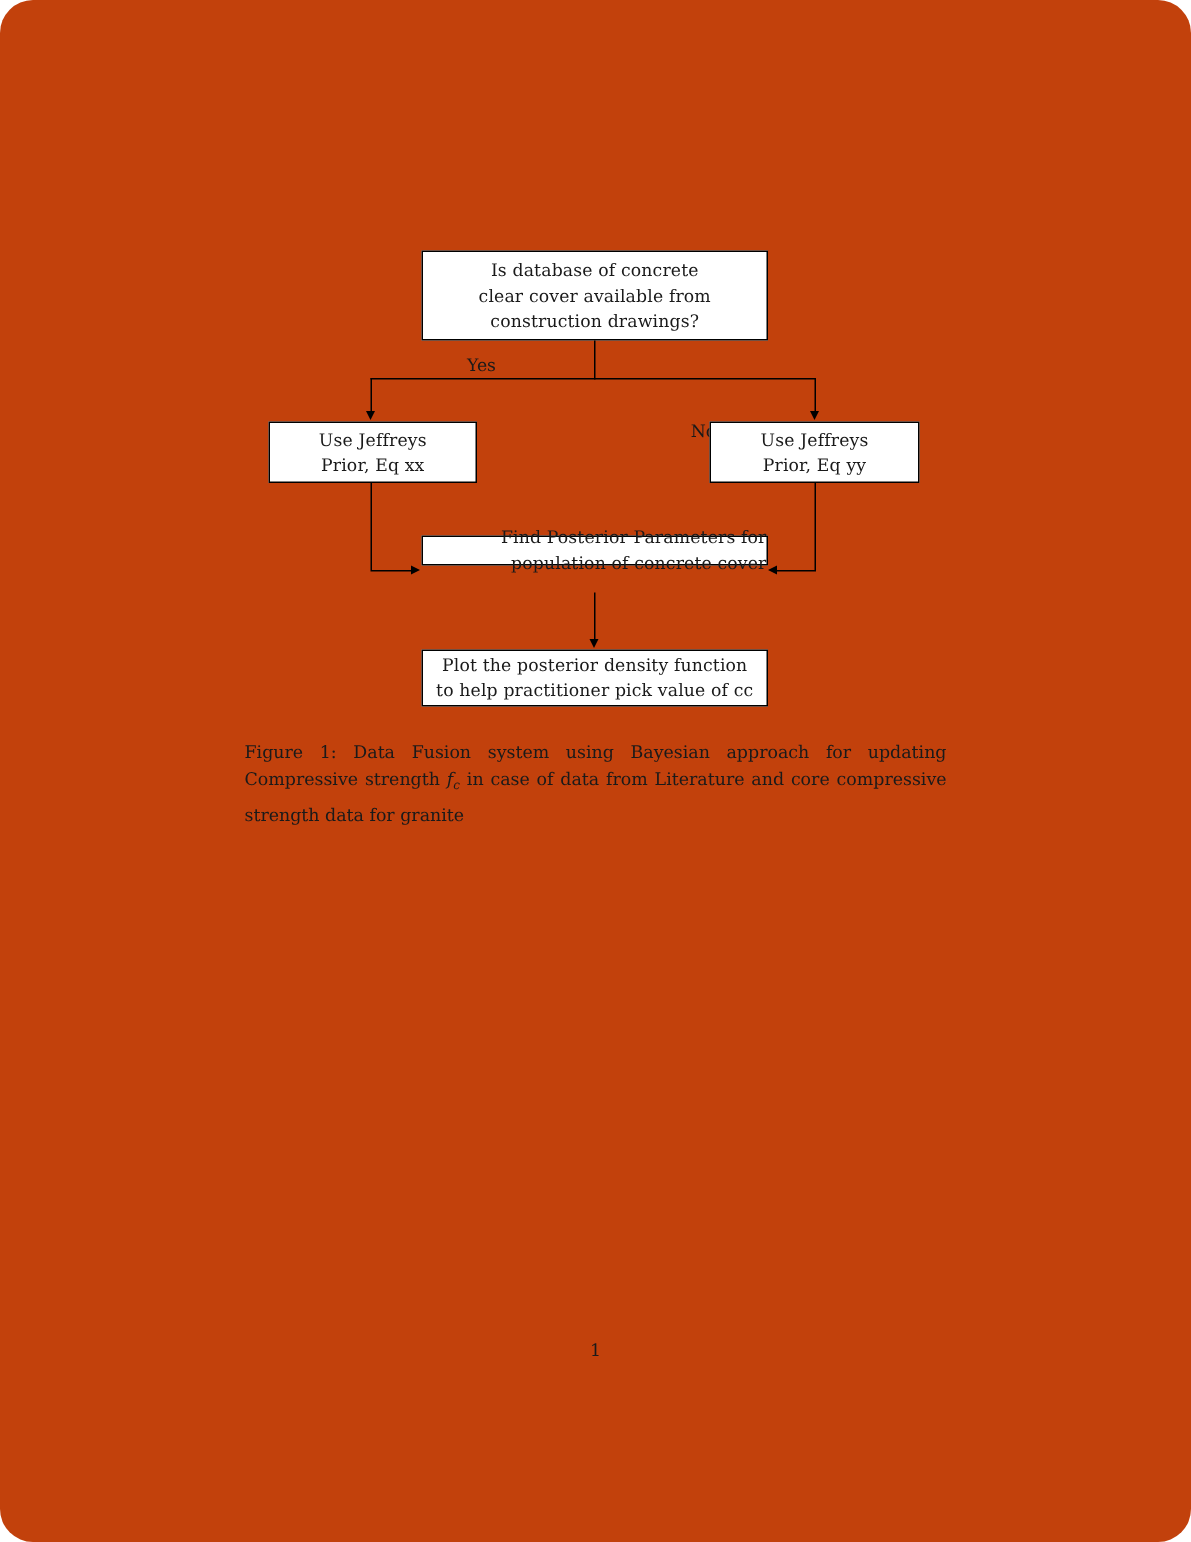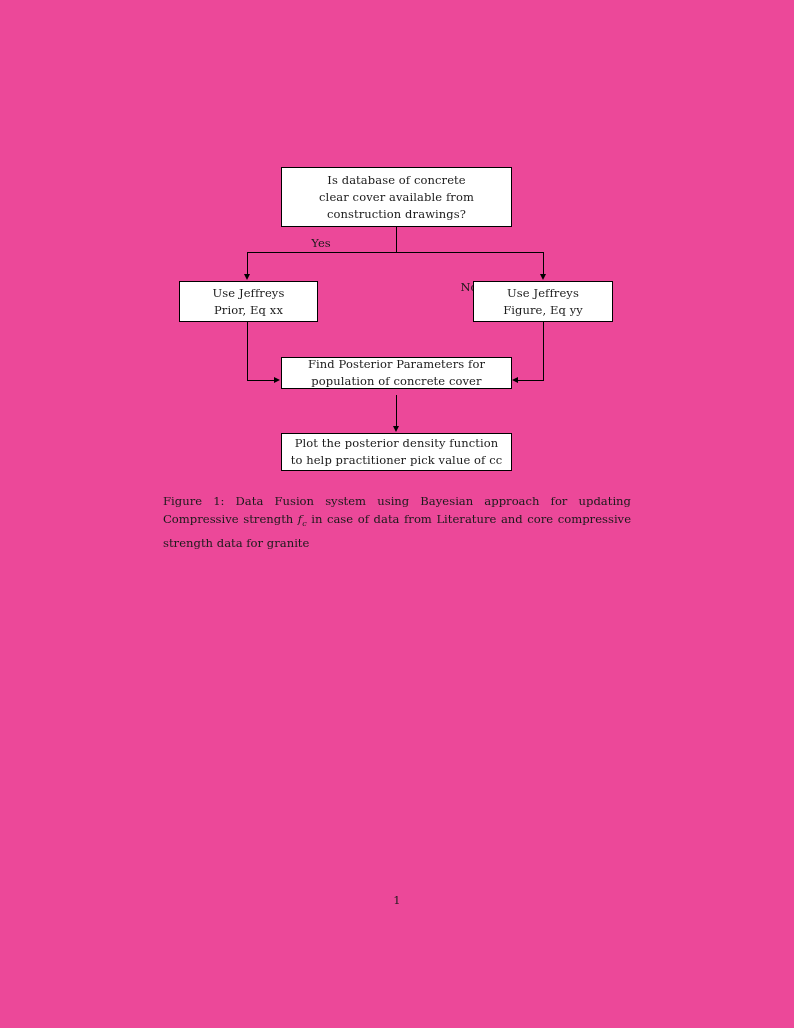--- a/index.html
+++ b/index.html
@@ -12,21 +12,22 @@
     height: 1028px;
     position: relative;
     overflow: hidden;
     font-family: "DejaVu Serif", serif;
     color: #000000;
   }
 
   #page {
     position: absolute;
     inset: 0;
-    background: #ec4899;
+    background: #c2410c;
+    border-radius: 22px;
   }
 
   
   #figure {
     position: absolute;
     left: 0;
     top: 0;
     width: 794px;
     height: 500px;
   }
@@ -45,21 +46,21 @@
     font-size: 11.5px;
     line-height: 17px;
     color: #1a1a1a;
     letter-spacing: 0.1px;
   }
   .node .ln { display: block; white-space: nowrap; }
 
   #node-question { left: 281px; top: 167px; width: 231px; height: 60px; }
   #node-jeffreys { left: 179px; top: 281px; width: 139px; height: 41px; }
   #node-conjugate { left: 473px; top: 281px; width: 140px; height: 41px; }
-  #node-posterior { left: 281px; top: 357px; width: 231px; height: 32px; }
+  #node-posterior { left: 281px; top: 357px; width: 231px; height: 20px; align-items: flex-end; }
   #node-plot { left: 281px; top: 433px; width: 231px; height: 38px; }
 
   
   .vline, .hline {
     position: absolute;
     background: #000000;
   }
   .vline { width: 1px; }
   .hline { height: 1px; }
 
@@ -155,21 +156,21 @@
     <div class="vline" style="left:543px; top:252px; height:23px;"></div>
     <div class="arrow-down" style="left:540.3px; top:274px;"></div>
 
     <div class="node" id="node-jeffreys">
       <span class="ln">Use Jeffreys</span>
       <span class="ln">Prior, Eq xx</span>
     </div>
 
     <div class="node" id="node-conjugate">
       <span class="ln">Use Jeffreys</span>
-      <span class="ln">Figure, Eq yy</span>
+      <span class="ln">Prior, Eq yy</span>
     </div>
 
     <div class="vline" style="left:247px; top:322px; height:58px;"></div>
     <div class="hline" style="left:247px; top:380px; width:27px;"></div>
     <div class="arrow-right" style="left:274px; top:377.3px;"></div>
 
     <div class="vline" style="left:543px; top:322px; height:58px;"></div>
     <div class="hline" style="left:518px; top:380px; width:26px;"></div>
     <div class="arrow-left" style="left:512px; top:377.3px;"></div>
 

